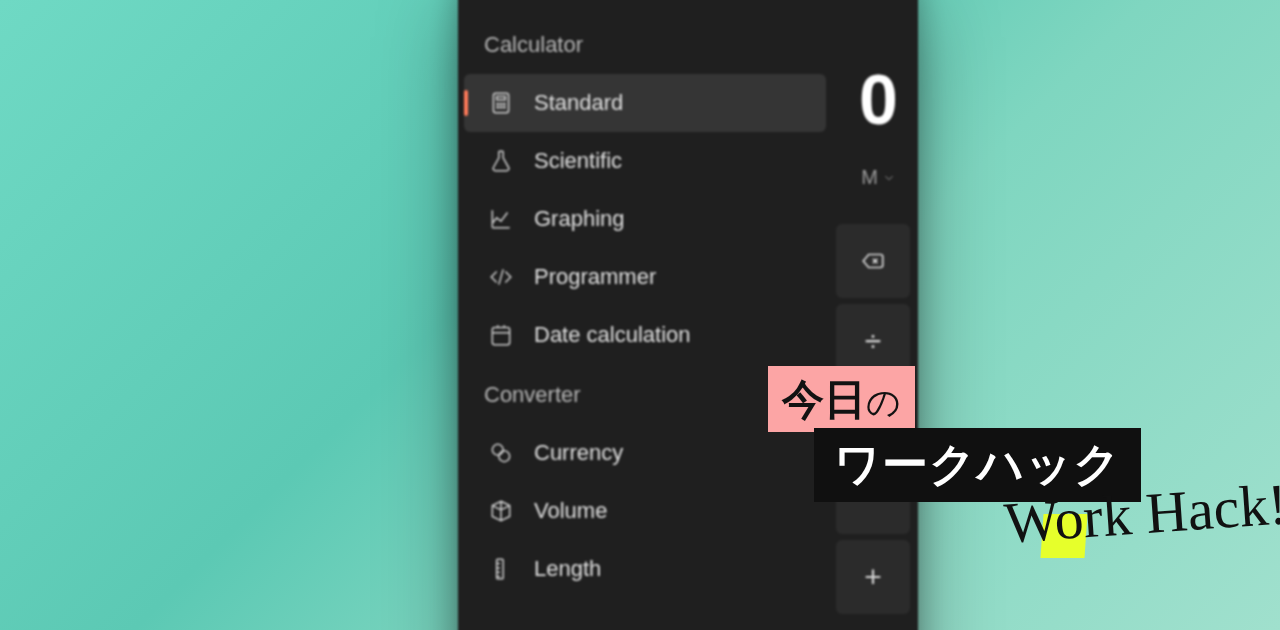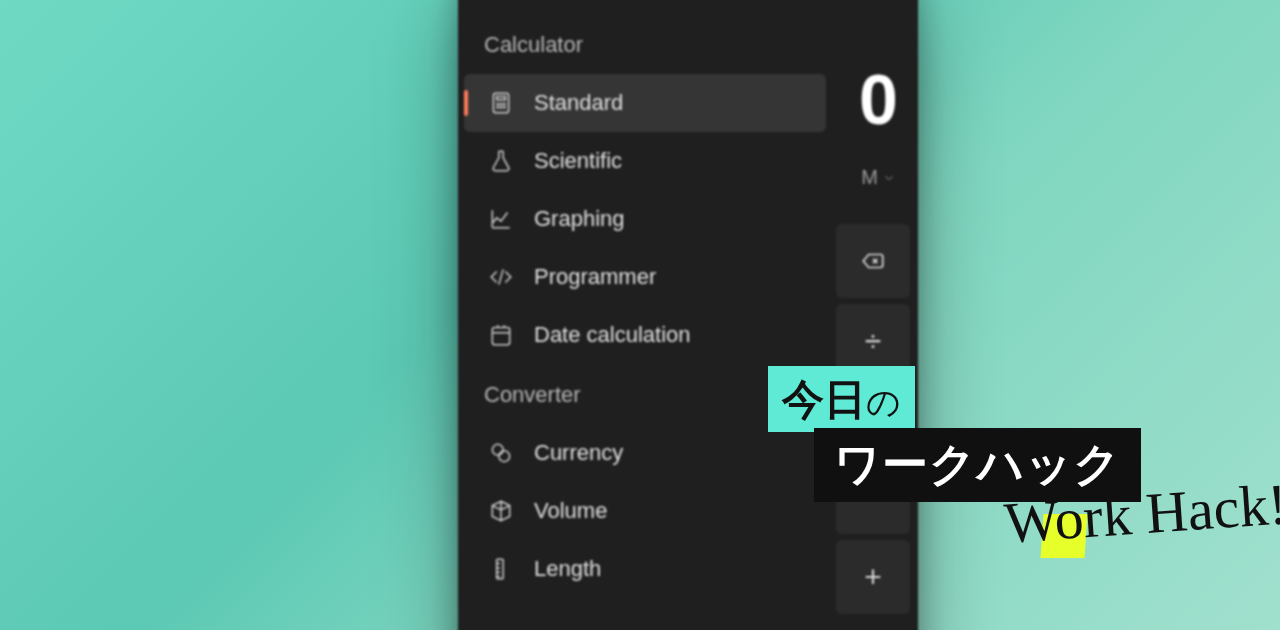--- a/index.html
+++ b/index.html
@@ -101,21 +101,21 @@
   }
   .key svg { width:26px; height:26px; stroke:#d7d7d7; fill:none; stroke-width:1.6; }
 
   
   .overlay {
     position:absolute;
     left: 768px; top: 366px;
     width: 500px;
   }
   .ol-top {
-    background:#5eead4;
+    background:#fca5a5;
     color:#121212;
     font-size: 42px;
     padding: 6px 14px 4px 14px;
     display:inline-block;
     font-weight:600;
   }
   .ol-top .small { font-size: 34px; font-weight:500; }
   .ol-bot-wrap { position:relative; margin-top:-4px; margin-left:46px; }
   .ol-bot {
     background:#101010;

